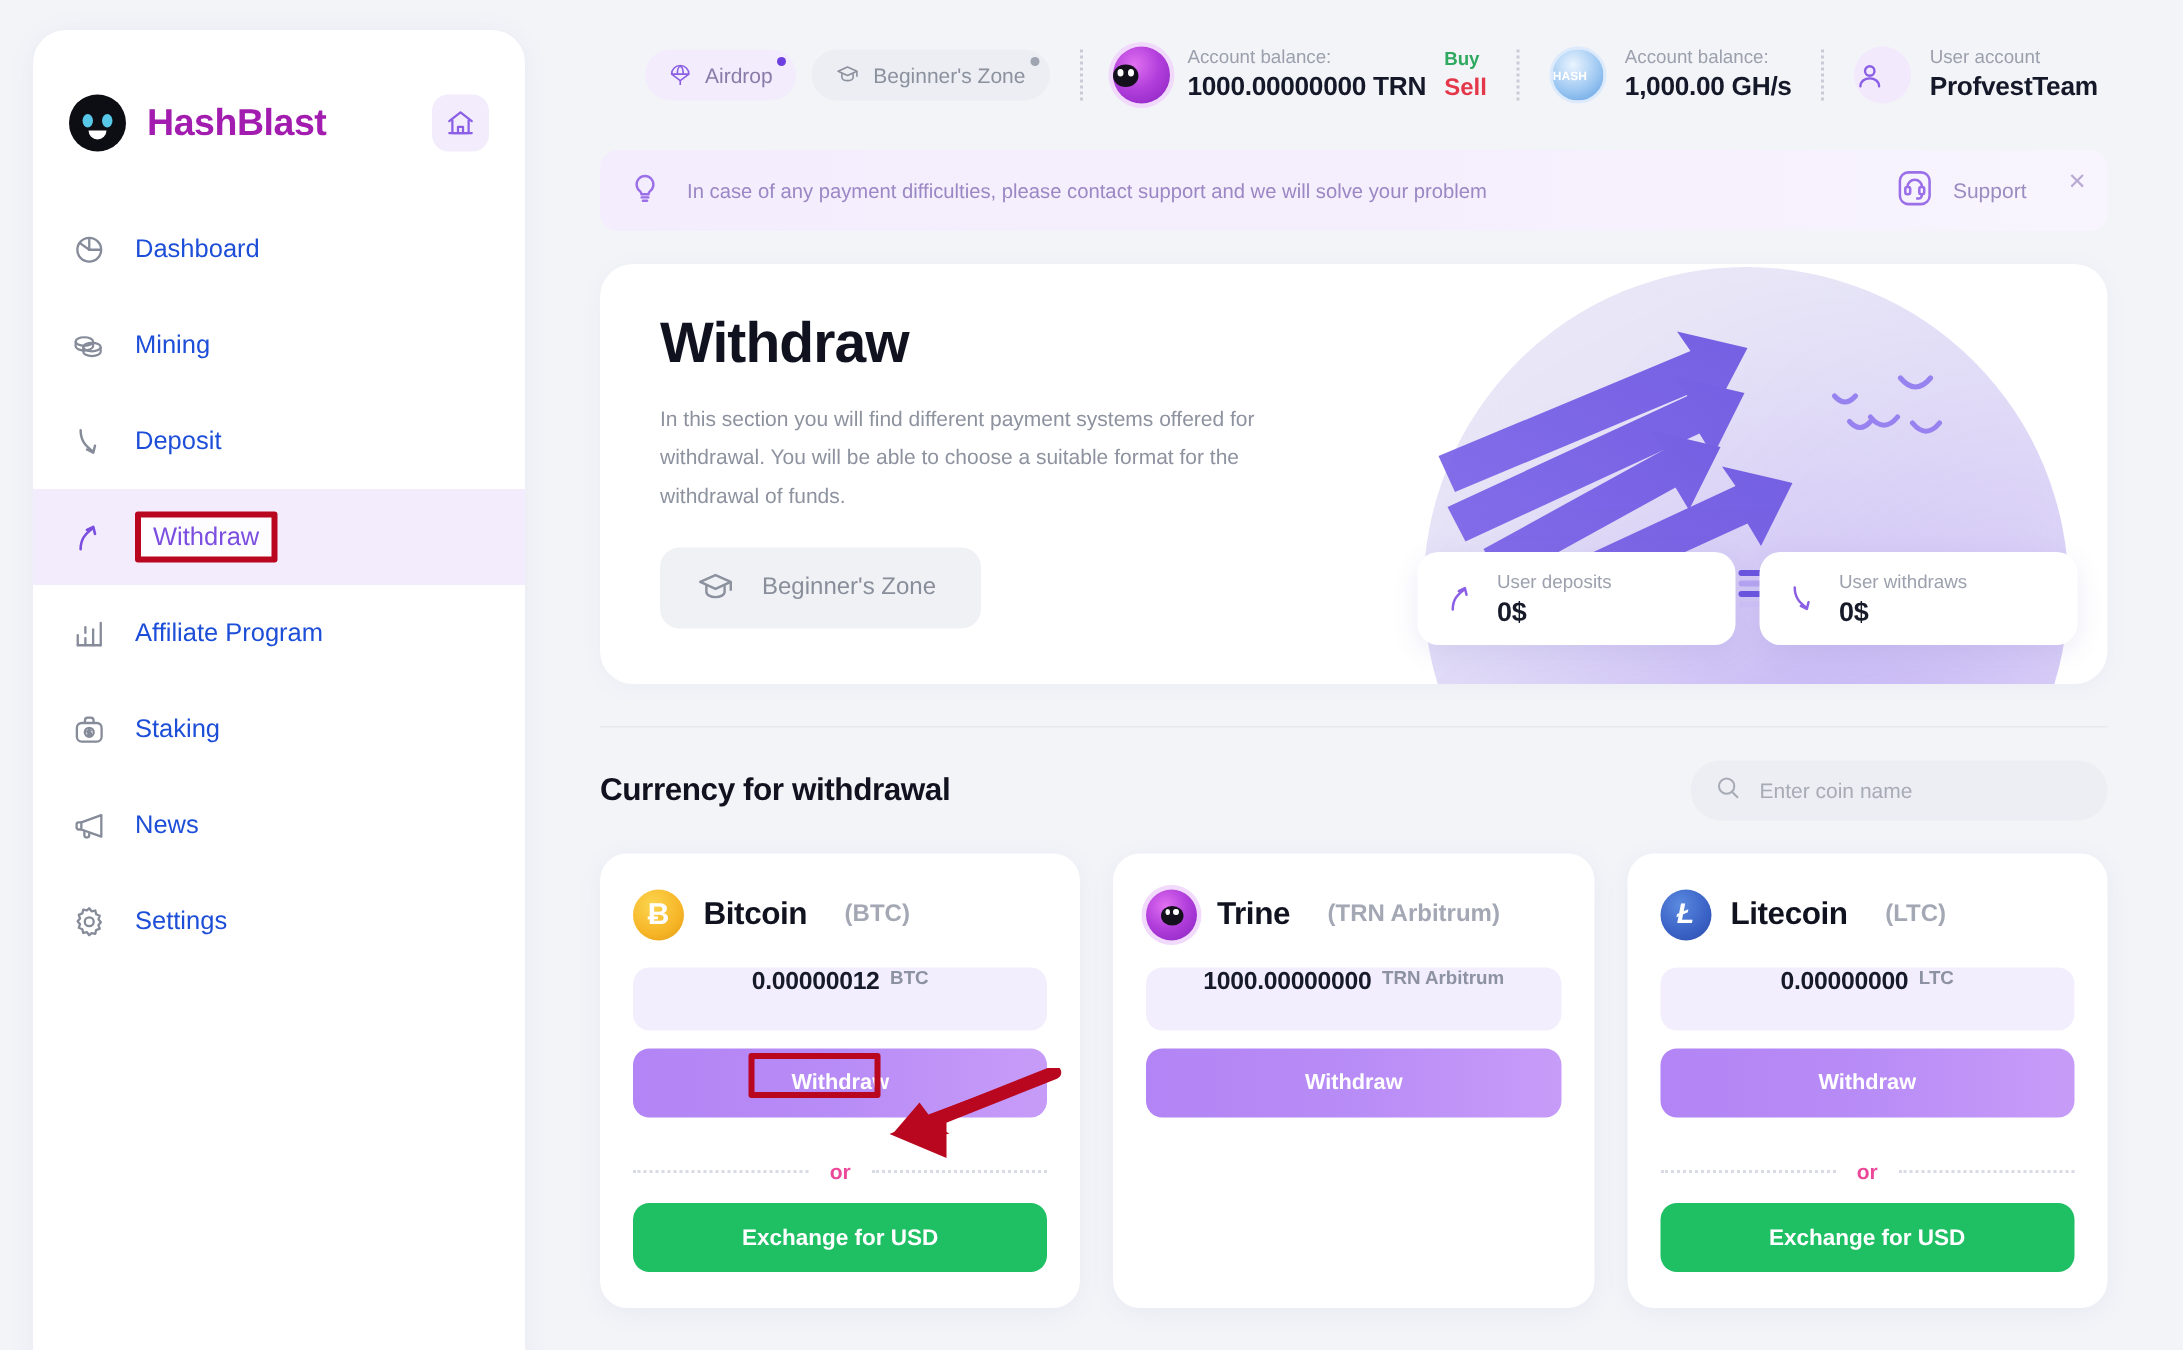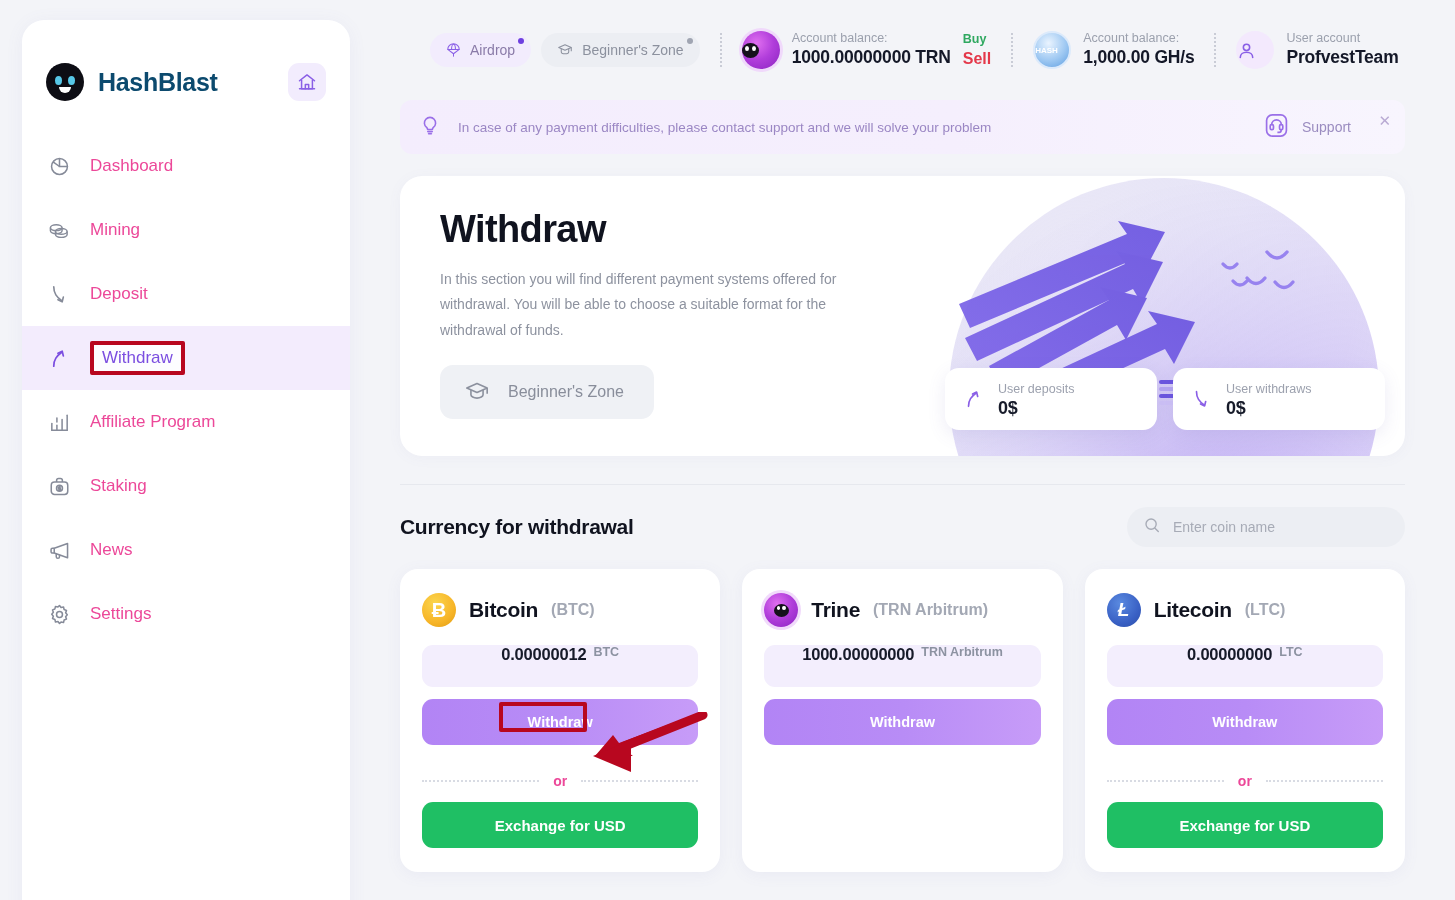--- a/index.html
+++ b/index.html
@@ -46,34 +46,34 @@
     border-left:6px solid transparent; border-right:6px solid transparent;
     border-bottom:12px solid #0d0d14; top:0;
   }
   .brand-ears i:first-child{ left:2px; }
   .brand-ears i:last-child{ right:2px; }
   .brand-mouth{
     position:absolute; bottom:8px; left:50%; transform:translateX(-50%);
     width:12px;height:6px;border-radius:0 0 12px 12px; background:#fff;
   }
   .brand-name {
-    font-size: 25px; font-weight: 700; color: #0c4a6e;
+    font-size: 25px; font-weight: 700; color: #a21caf;
     margin-left: 14px; letter-spacing: -0.3px;
   }
   .home-btn {
     margin-left: auto;
     width: 38px; height: 38px; border-radius: 11px;
     background: #f2ecfd;
     display: flex; align-items: center; justify-content: center;
   }
   .nav { margin-top: 18px; }
   .nav-item {
     display: flex; align-items: center;
     height: 64px; padding: 0 24px;
-    color: #ec4899; font-size: 17px;
+    color: #1d4ed8; font-size: 17px;
     cursor: pointer;
   }
   .nav-item .ico {
     width: 26px; height: 26px; flex: 0 0 26px;
     margin-right: 18px;
     display: flex; align-items: center; justify-content: center;
   }
   .nav-item.active {
     background: #f3ecfd;
     color: #7b4ee0;
@@ -266,21 +266,21 @@
     display: flex; align-items: center; justify-content: center;
     font-weight: 700; color: #fff;
   }
   .btc { background: radial-gradient(circle at 38% 30%, #fbd54d 0%, #f7b528 60%, #e09a10 100%); font-size: 20px; }
   .ltc { background: radial-gradient(circle at 38% 30%, #5a8ae0 0%, #3960c4 62%, #2a4da8 100%); font-size: 19px; font-style: italic;}
   .trn {
     background: radial-gradient(circle at 38% 32%, #e06ff0 0%, #b13edb 48%, #8a23c0 100%);
     box-shadow: 0 0 0 3px #f1dafb;
   }
   .coin-name { font-size: 21px; font-weight: 700; color: #10131f; letter-spacing: -0.3px;}
-  .coin-ticker { font-size: 16px; font-weight: 700; color: #a3a8b4; margin-left: 13px; }
+  .coin-ticker { font-size: 16px; font-weight: 700; color: #a3a8b4; margin-left: 25px; }
 
   .amount {
     margin-top: 18px; height: 42px;
     background: #f3eefd; border-radius: 11px;
     display: flex; justify-content: center;
   }
   .amount .num { font-size: 16.5px; font-weight: 700; color: #161a29; letter-spacing:-0.2px;}
   .amount .cur { font-size: 12.5px; font-weight: 700; color: #8c92a1; margin-left: 7px; }
 
   .btn-withdraw {

